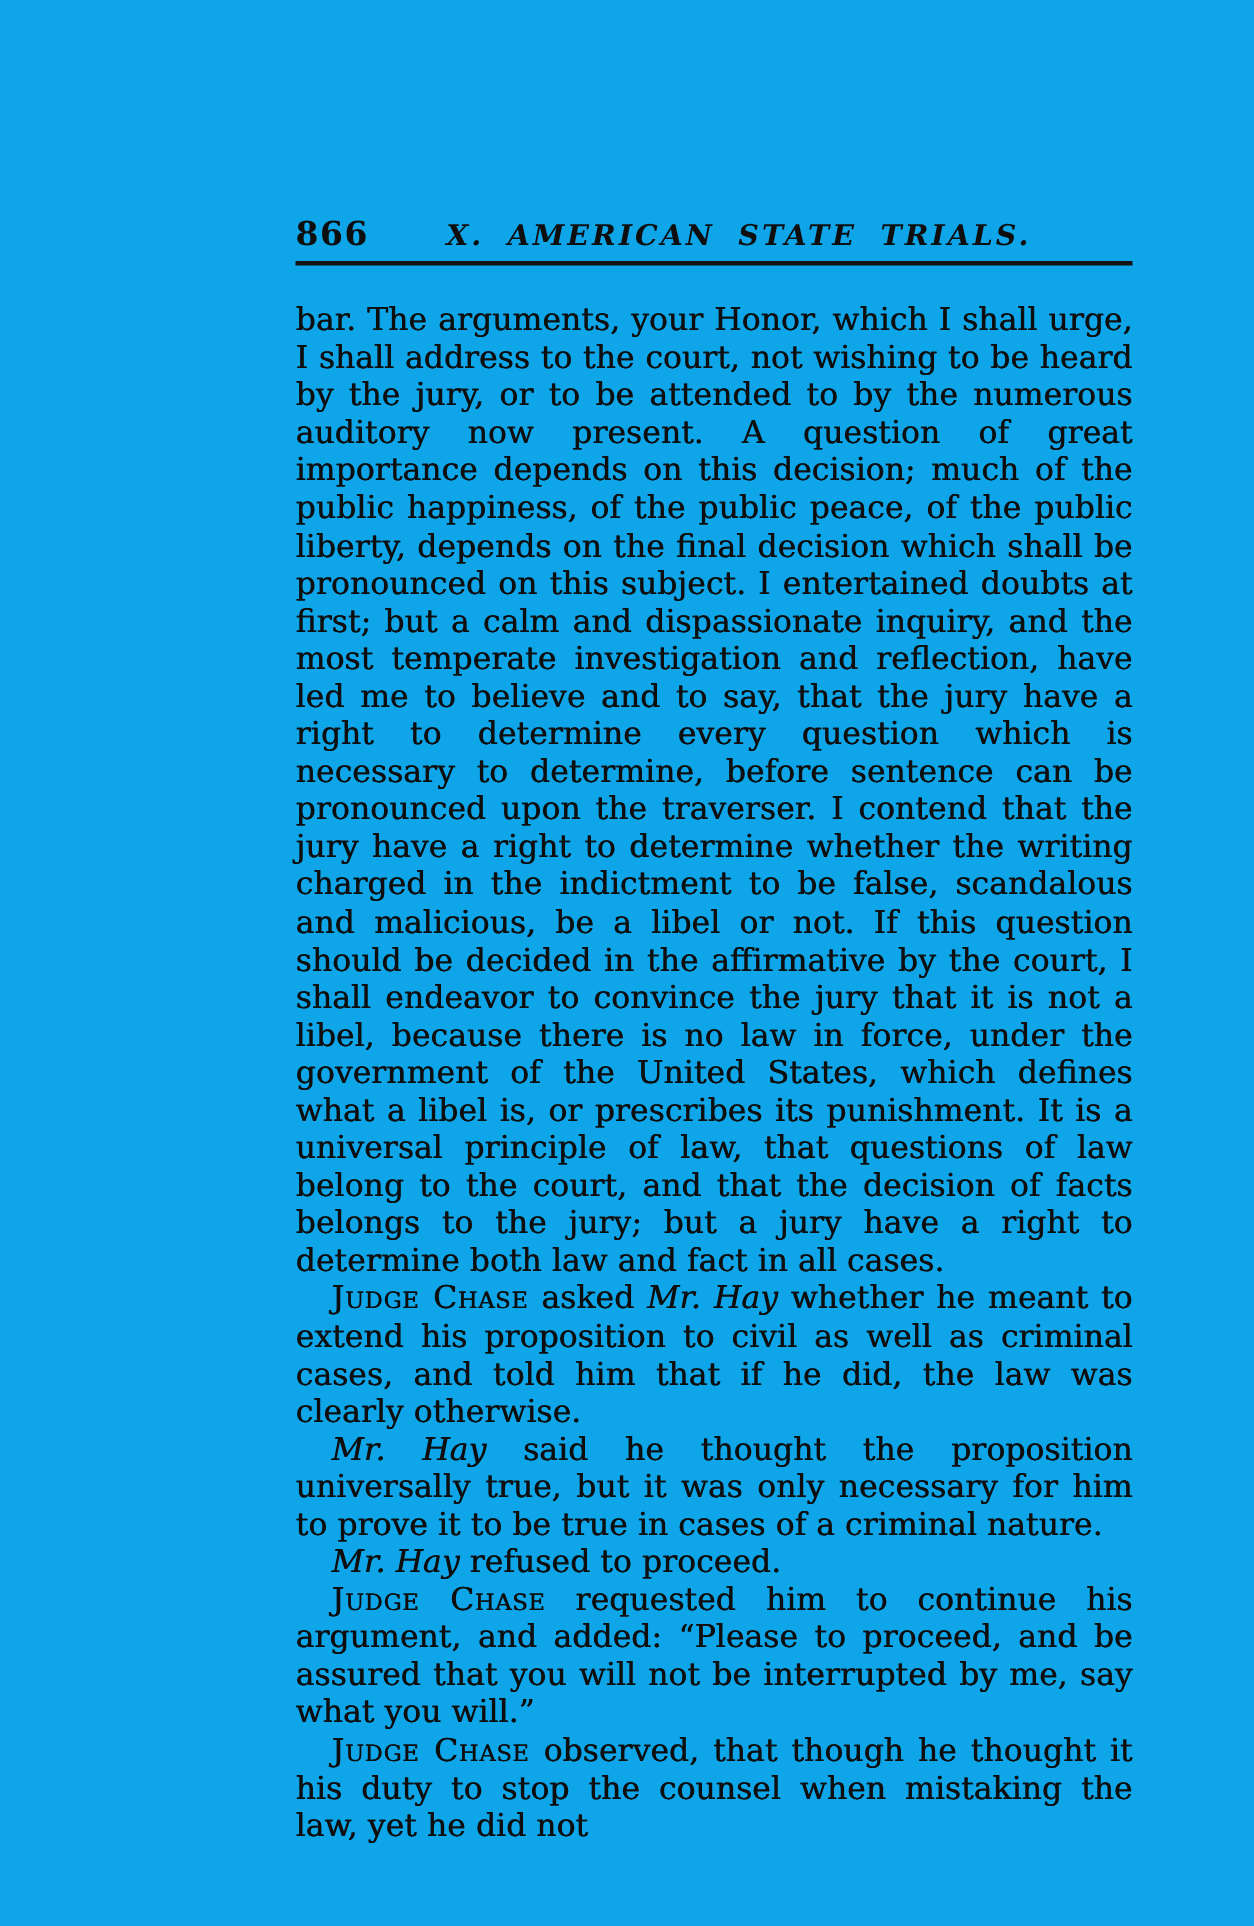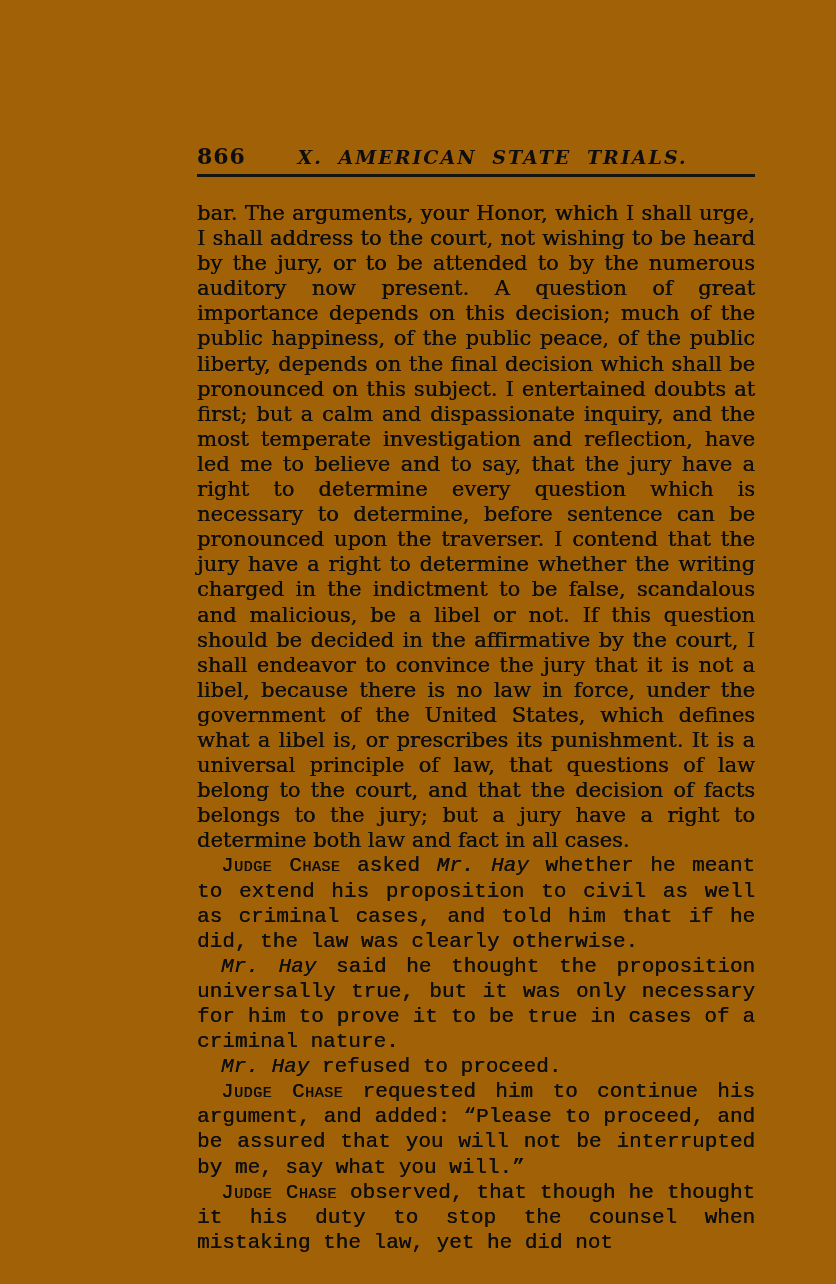--- a/index.html
+++ b/index.html
@@ -4,21 +4,21 @@
 <style>
   html, body {
     margin: 0;
     padding: 0;
     background: #fbfbf9;
   }
   .book-page {
     position: relative;
     width: 836px;
     height: 1284px;
-    background: #a16207;
+    background: #0ea5e9;
     overflow: hidden;
     font-family: "DejaVu Serif", "Liberation Serif", serif;
     color: #0e0e0e;
   }
   .sheet-content {
     position: absolute;
     left: 197px;
     top: 143px;
     width: 558px;
   }
@@ -57,21 +57,20 @@
     font-size: 21px;
     line-height: 25.1px;
     text-align: justify;
     text-shadow: 0.35px 0 0 currentColor; 
   }
   .para {
     margin: 0;
   }
   .para.indent {
     text-indent: 24px;
-    font-family: Liberation Mono, monospace;
   }
   .run-smallcaps {
     font-variant: small-caps;
     letter-spacing: 0.5px;
   }
   .run-italic {
     font-style: italic;
   }
 </style>
 </head>

